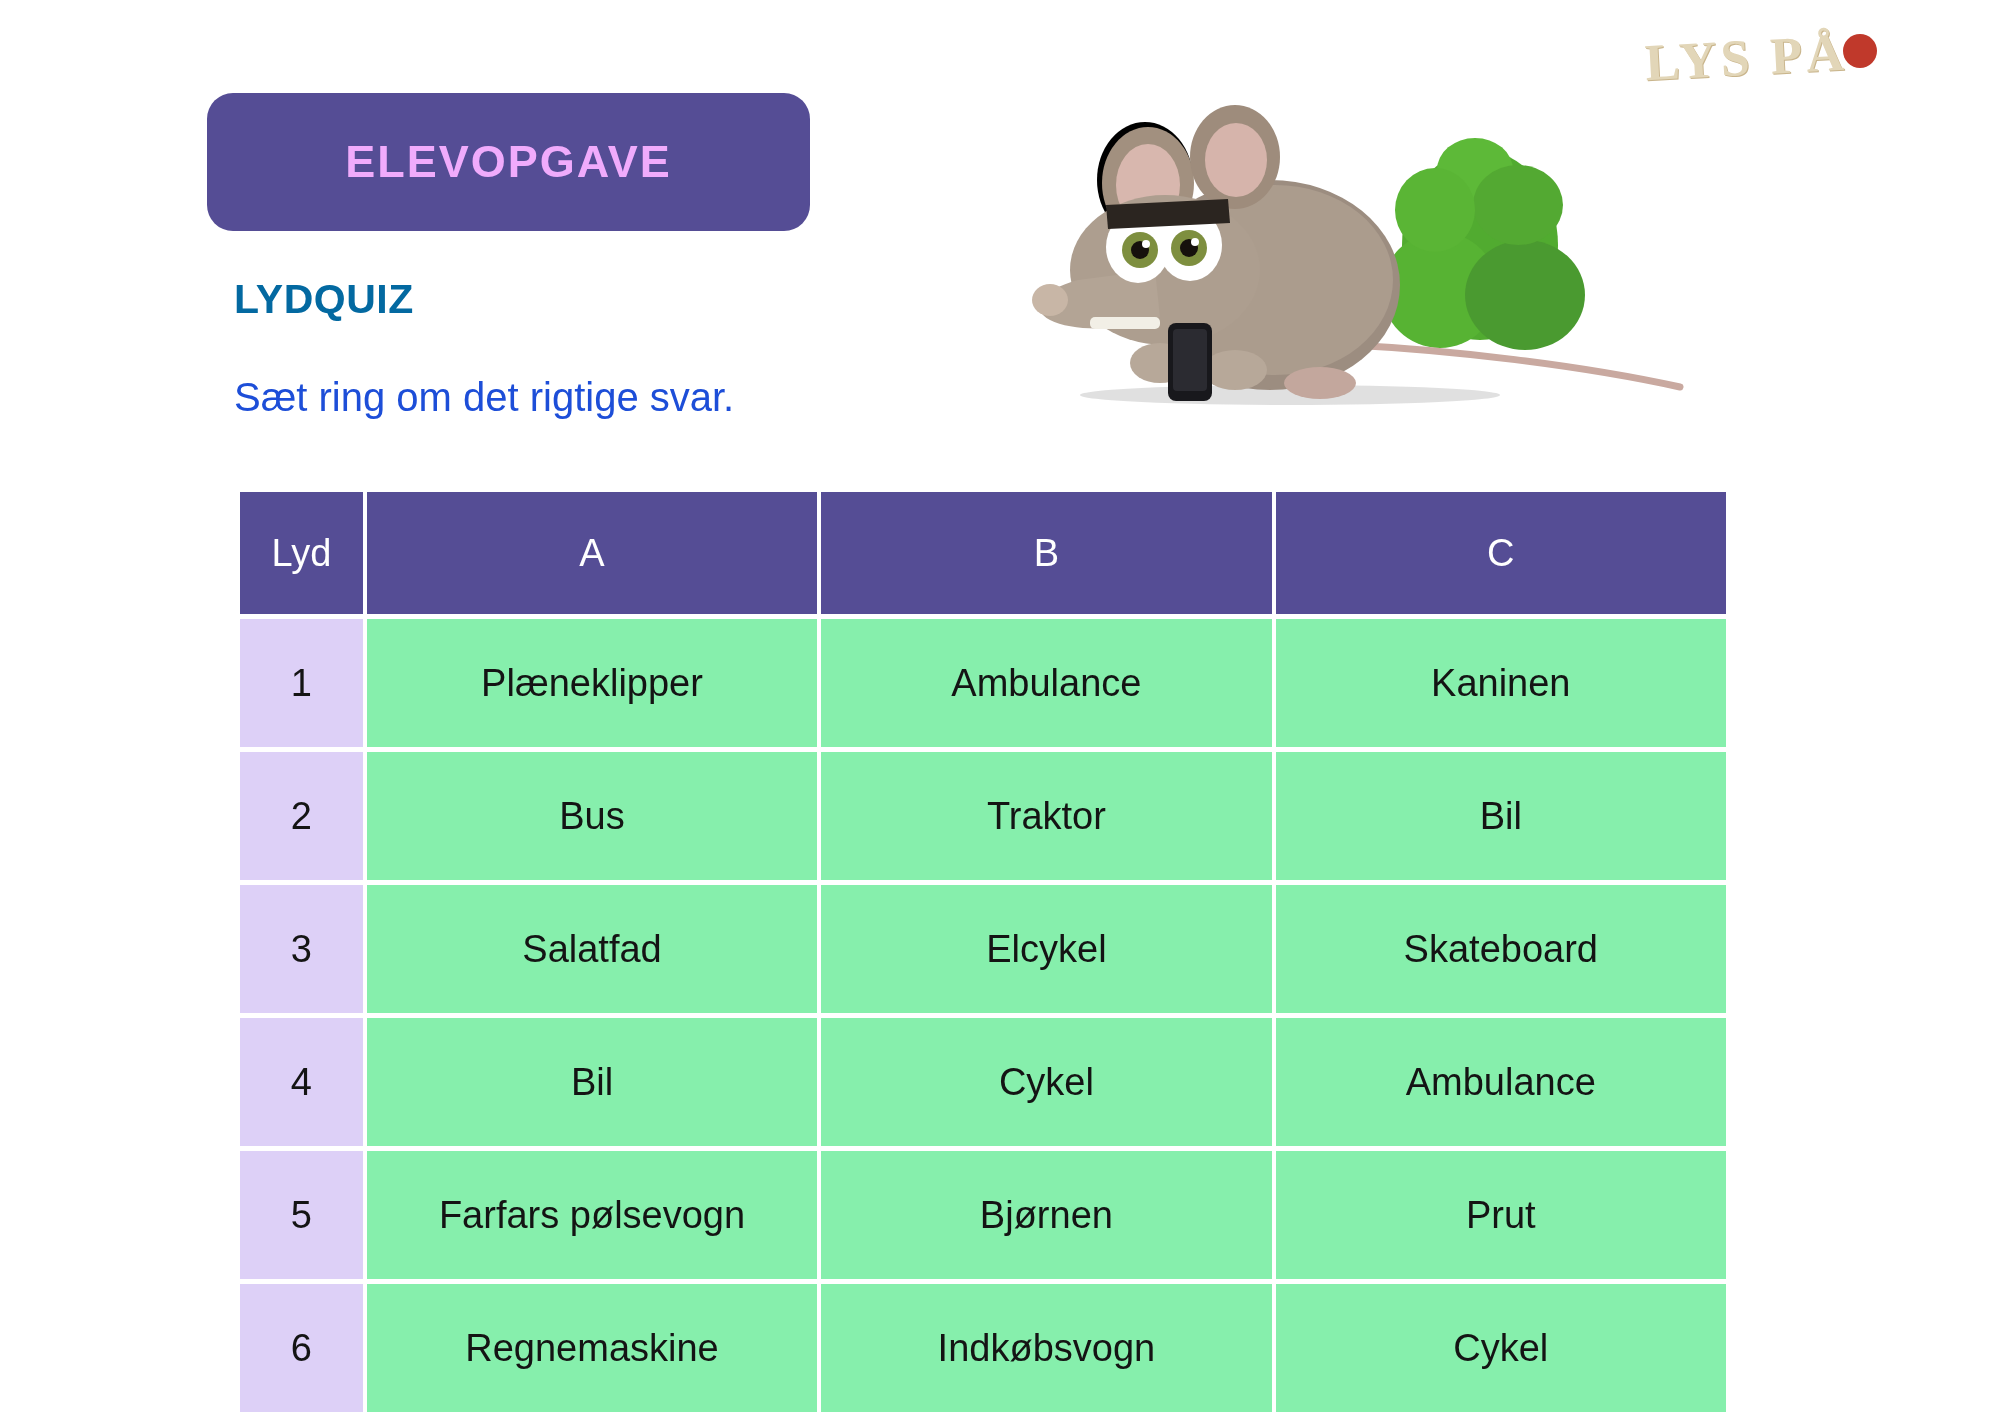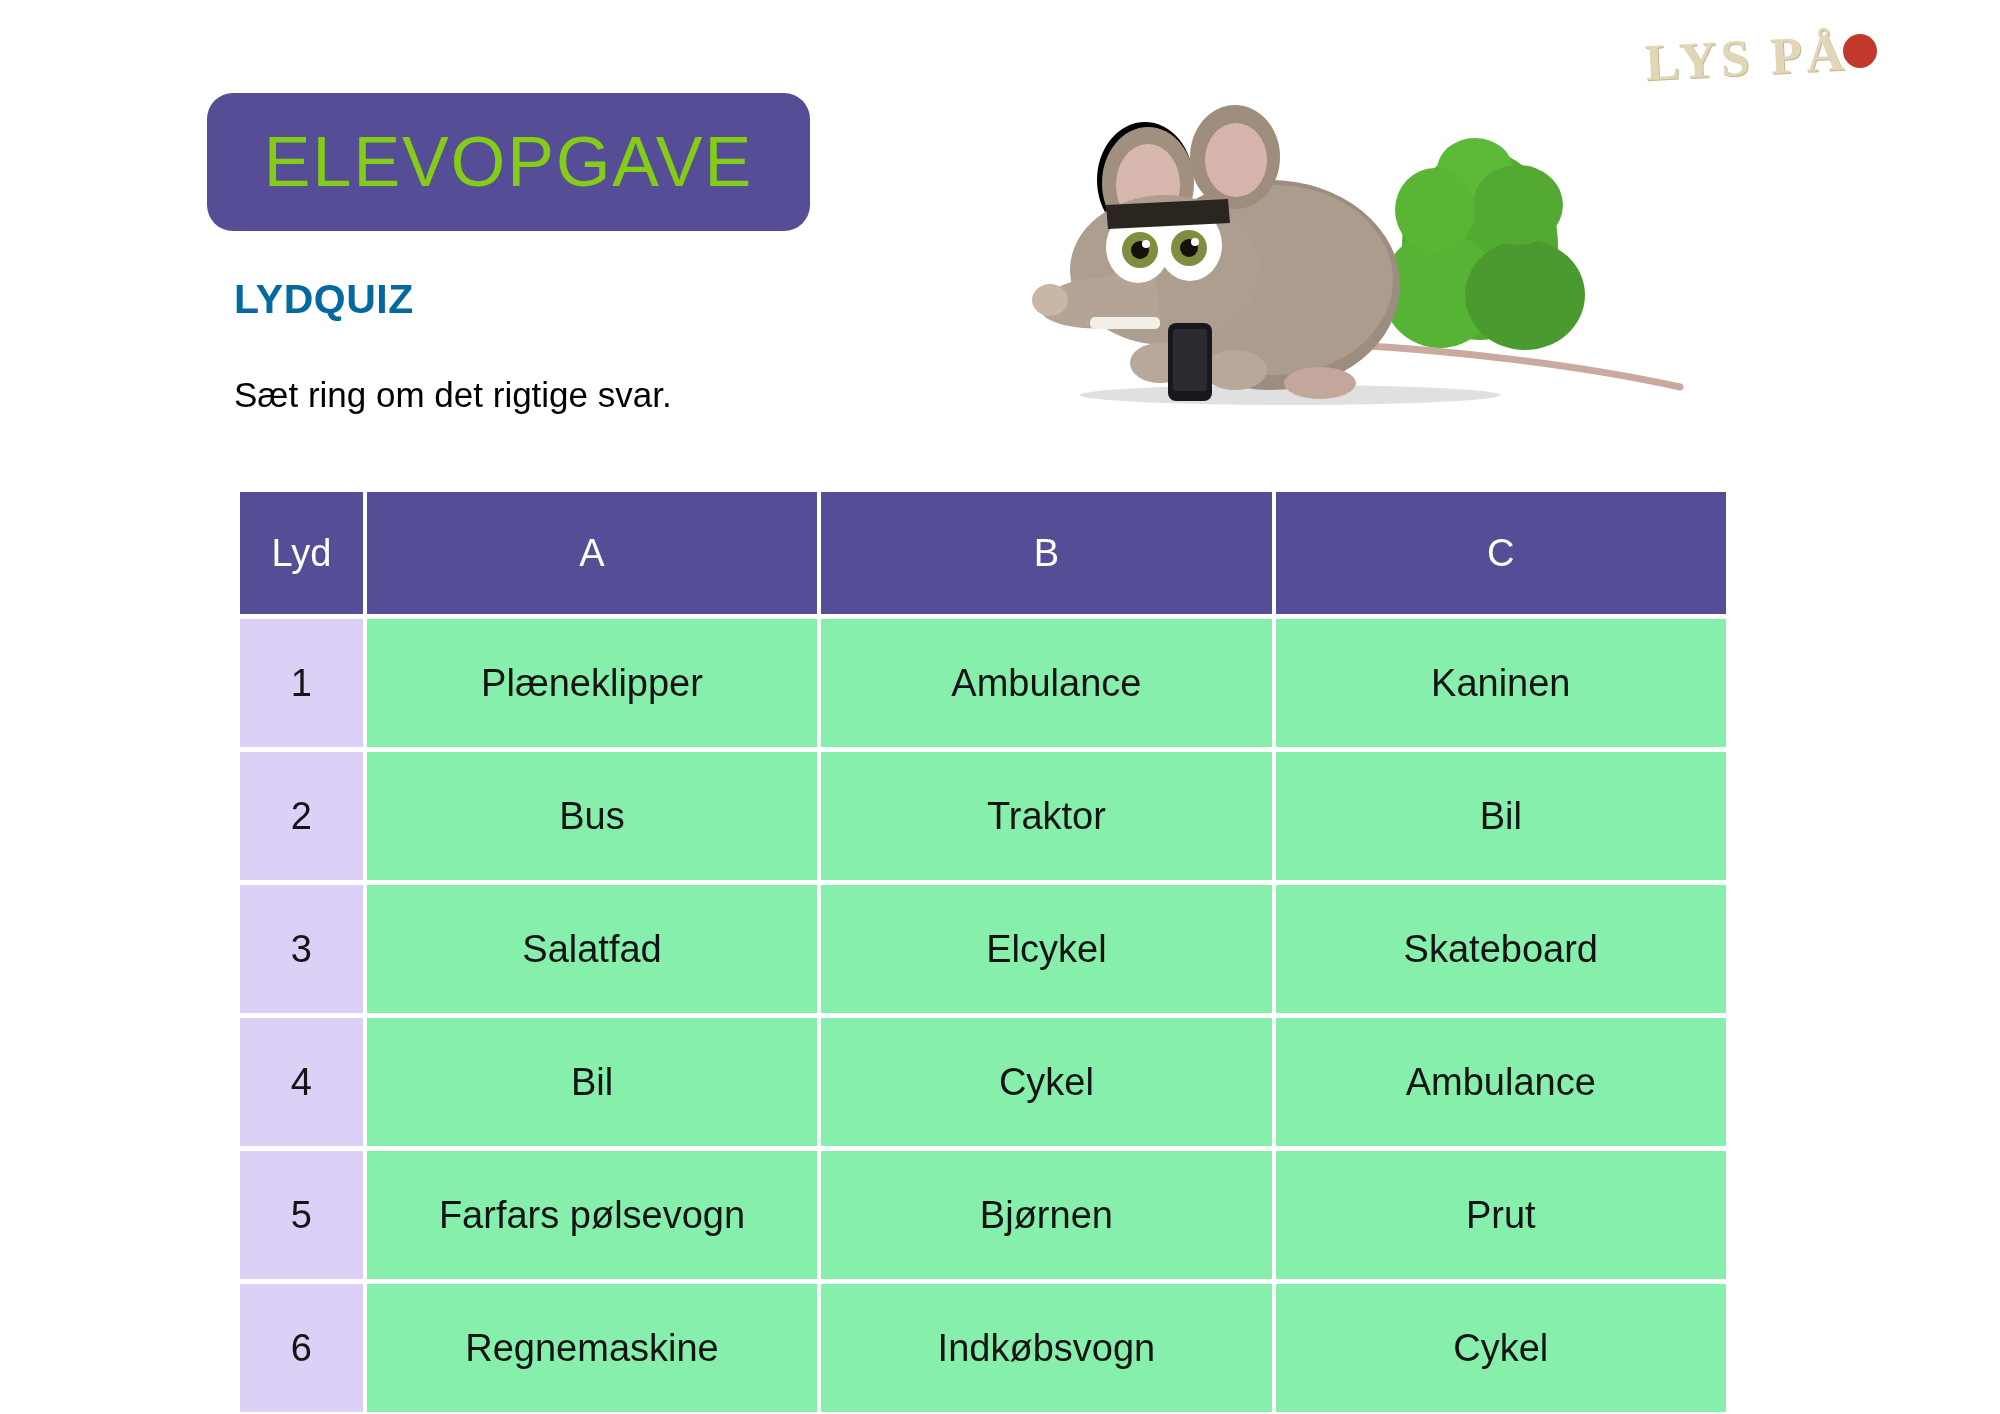--- a/index.html
+++ b/index.html
@@ -27,43 +27,43 @@
     top: 93px;
     width: 603px;
     height: 138px;
     background: #554d95;
     border-radius: 26px;
     display: flex;
     align-items: center;
     justify-content: center;
   }
   .badge-text {
-    color: #84cc16;
-    font-size: 70px;
-    font-weight: normal;
+    color: #f0abfc;
+    font-size: 45px;
+    font-weight: bold;
     letter-spacing: 2px;
     font-family: "Liberation Sans", sans-serif;
   }
 
   .subtitle {
     position: absolute;
     left: 234px;
     top: 276px;
     font-size: 41px;
     font-weight: bold;
     color: #0369a1;
     letter-spacing: 0.5px;
   }
 
   .instruction {
     position: absolute;
     left: 234px;
     top: 375px;
-    font-size: 35px;
-    color: #000000;
+    font-size: 40px;
+    color: #1d4ed8;
     font-weight: normal;
   }
 
   
   .logo {
     position: absolute;
     left: 1645px;
     top: 28px;
     width: 240px;
     height: 100px;

